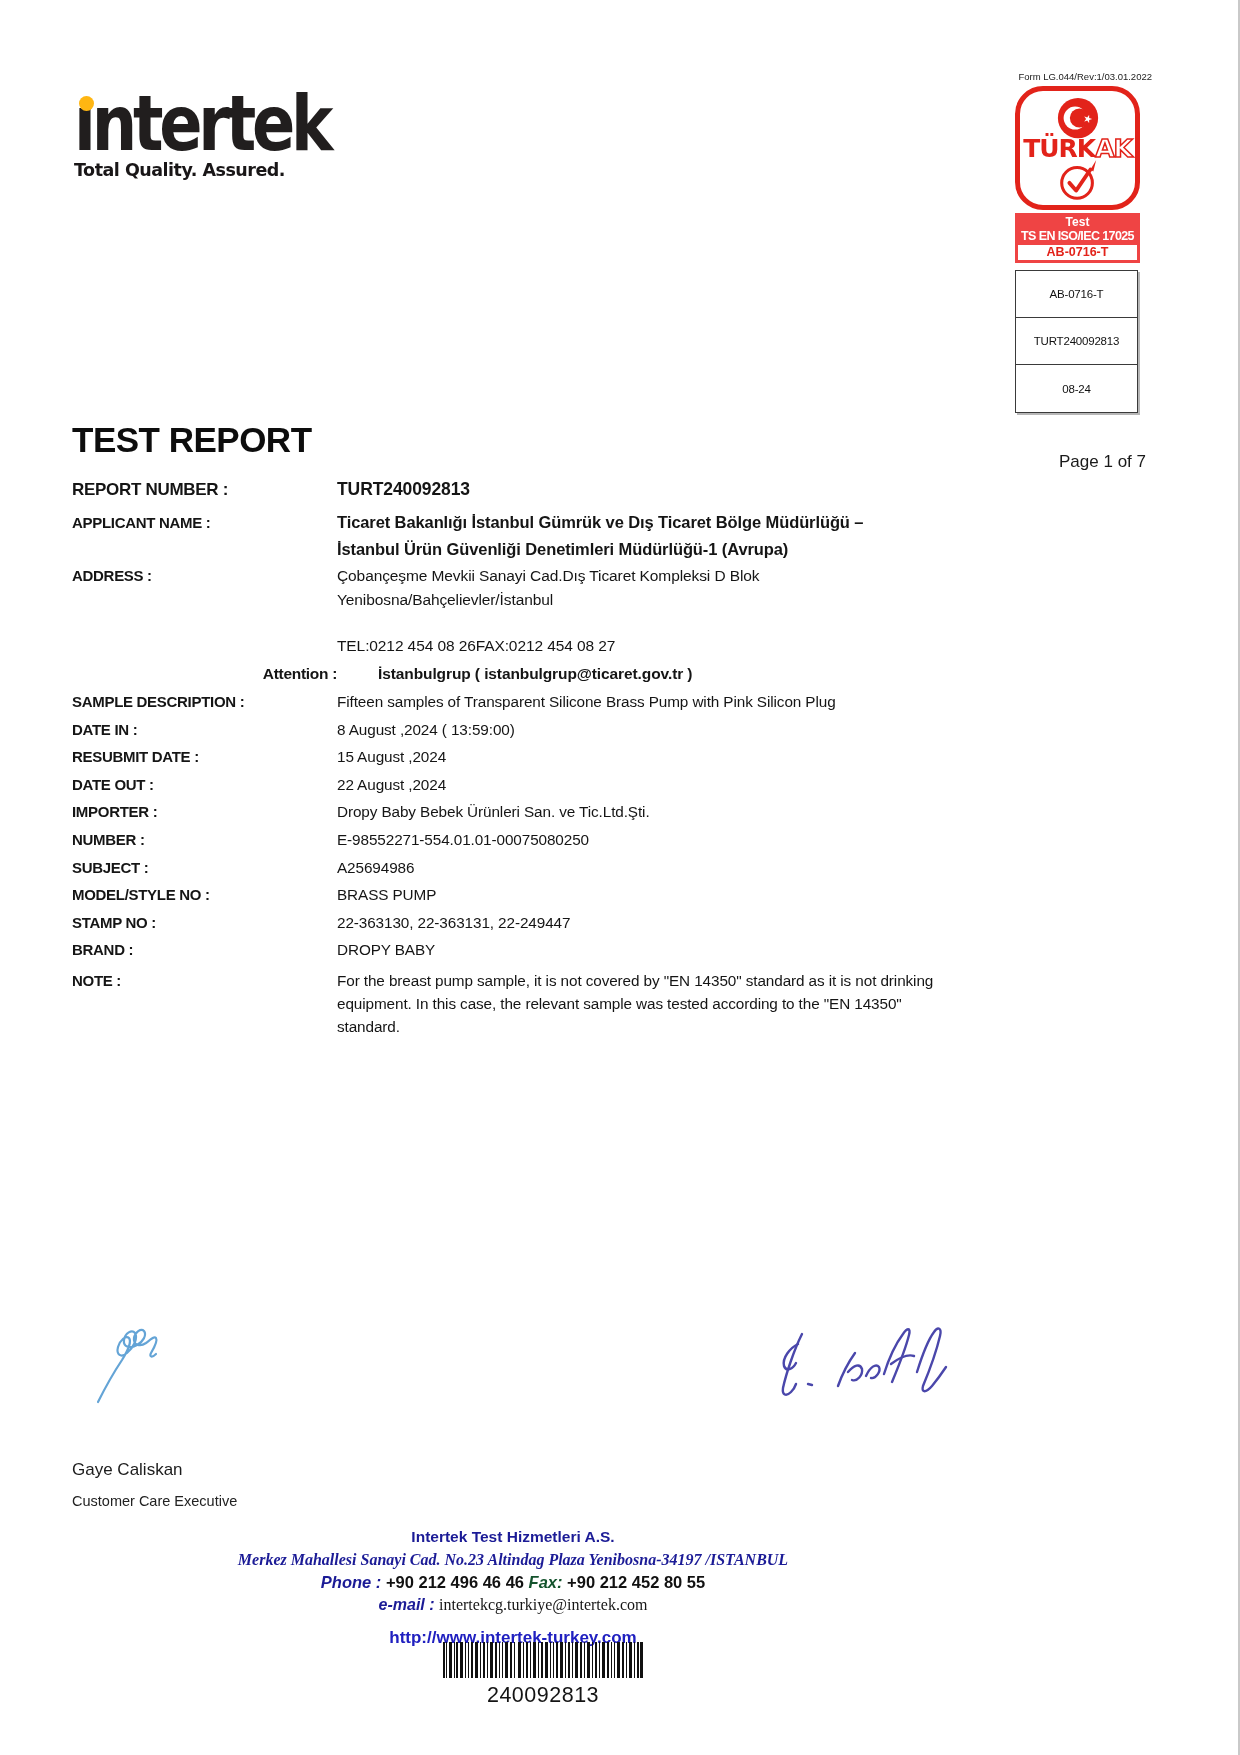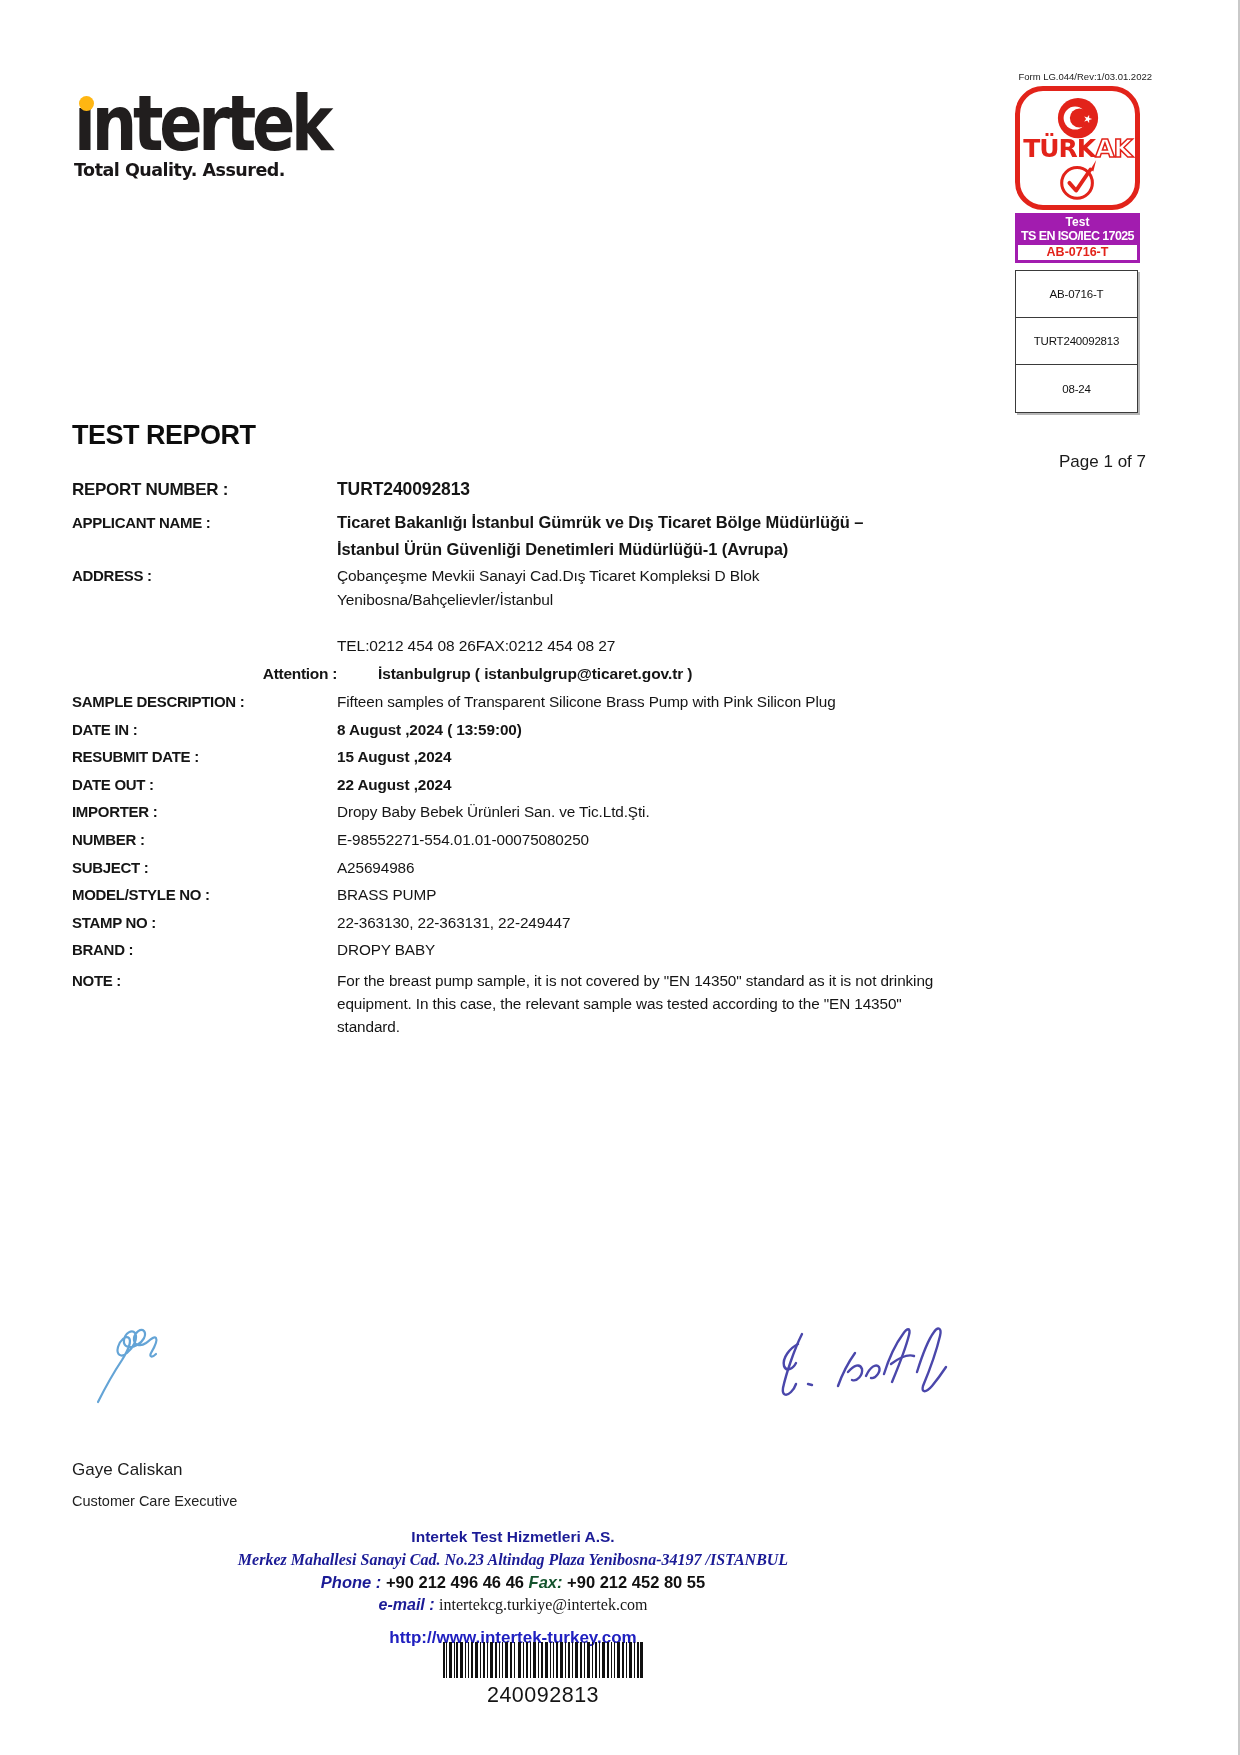--- a/index.html
+++ b/index.html
@@ -20,54 +20,54 @@
   .form-number{position:absolute;top:71px;right:88px;font-size:9.5px;color:#222;}
   .acc{position:absolute;left:1015px;top:86px;width:125px;}
   .turkak-badge{box-sizing:border-box;width:125px;height:124px;border:5px solid #e2231a;border-radius:28px;
                 background:#fff;display:flex;flex-direction:column;align-items:center;}
   .turkak-flag{margin-top:5px;}
   .turkak-word{font-family:"DejaVu Sans",sans-serif;font-weight:bold;font-size:25px;line-height:22px;
                letter-spacing:-1px;margin-top:-2px;white-space:nowrap;}
   .turkak-word .solid{color:#e2231a;}
   .turkak-word .outline{color:#fff;-webkit-text-stroke:1.5px #e2231a;}
   .turkak-check{margin-top:-3px;}
-  .acc-banner{box-sizing:border-box;margin-top:3px;width:125px;background:#a21caf;padding:2px 3px 3px 3px;text-align:center;}
+  .acc-banner{box-sizing:border-box;margin-top:3px;width:125px;background:#ef4444;padding:2px 3px 3px 3px;text-align:center;}
   .acc-banner .l1{color:#fff;font-weight:bold;font-size:12px;line-height:14px;}
   .acc-banner .l2{color:#fff;font-weight:bold;font-size:12.5px;line-height:15px;letter-spacing:-0.6px;white-space:nowrap;}
   .acc-banner .l3box{background:#fff;margin-top:1px;padding:0 2px;}
   .acc-banner .l3{color:#e2231a;font-weight:bold;font-size:12.5px;line-height:15px;}
   .acc-table{box-sizing:border-box;margin-top:7px;width:123px;border:1px solid #3a3a3a;background:#fff;
              box-shadow:2px 2px 0 #b7b7b7;}
   .acc-cell{box-sizing:border-box;height:47px;display:flex;align-items:center;justify-content:center;
             font-size:11.5px;color:#111;border-bottom:1px solid #3a3a3a;letter-spacing:-0.2px;}
   .acc-cell:last-child{border-bottom:none;}
 
   
-  .title{position:absolute;left:72px;top:420px;font-size:27px;font-weight:bold;letter-spacing:-0.5px;color:#0d0d0d;}
+  .title{position:absolute;left:72px;top:420px;font-size:35px;font-weight:bold;letter-spacing:-0.5px;color:#0d0d0d;}
   .page-num{position:absolute;right:94px;top:452px;font-size:17px;color:#1a1a1a;}
 
   
   .report{position:absolute;left:72px;top:479px;width:1080px;font-size:15px;color:#151515;}
   .row{display:flex;align-items:baseline;}
   .lab{flex:0 0 265px;font-weight:bold;letter-spacing:-0.3px;}
   .val{flex:1;letter-spacing:-0.1px;}
   .r-number .lab{font-size:17px;}
   .r-number .val{font-size:17.5px;font-weight:bold;}
   .r-number{height:30px;}
   .r-applicant .val{font-weight:bold;font-size:16.5px;line-height:27px;}
   .r-applicant{margin-bottom:1px;}
   .r-address .val{line-height:24px;font-size:15.5px;}
   .r-tel{margin-top:25px;height:28px;}
   .r-tel .val{font-size:15.5px;}
   .r-att{height:28px;gap:34px;}
   .r-att .lab{text-align:right;padding-right:7px;font-size:15.5px;}
   .r-att .val{font-weight:bold;font-size:15.5px;}
   .r-std{height:27.6px;}
   .r-std .val{font-size:15.3px;}
-  .bold-val .val{font-weight:bold;}
+  .bold-val .val{font-weight:normal;}
   .r-note .val{line-height:23px;font-size:15.3px;}
 
   
   .sig-left{position:absolute;left:88px;top:1320px;}
   .sig-right{position:absolute;left:760px;top:1312px;}
   .signer-left{position:absolute;left:72px;top:1460px;}
   .signer-right{position:absolute;left:672px;top:1460px;}
   .signer-name{font-size:17px;color:#1c1c1c;}
   .signer-title{margin-top:13px;font-size:14.5px;color:#222;}
 

